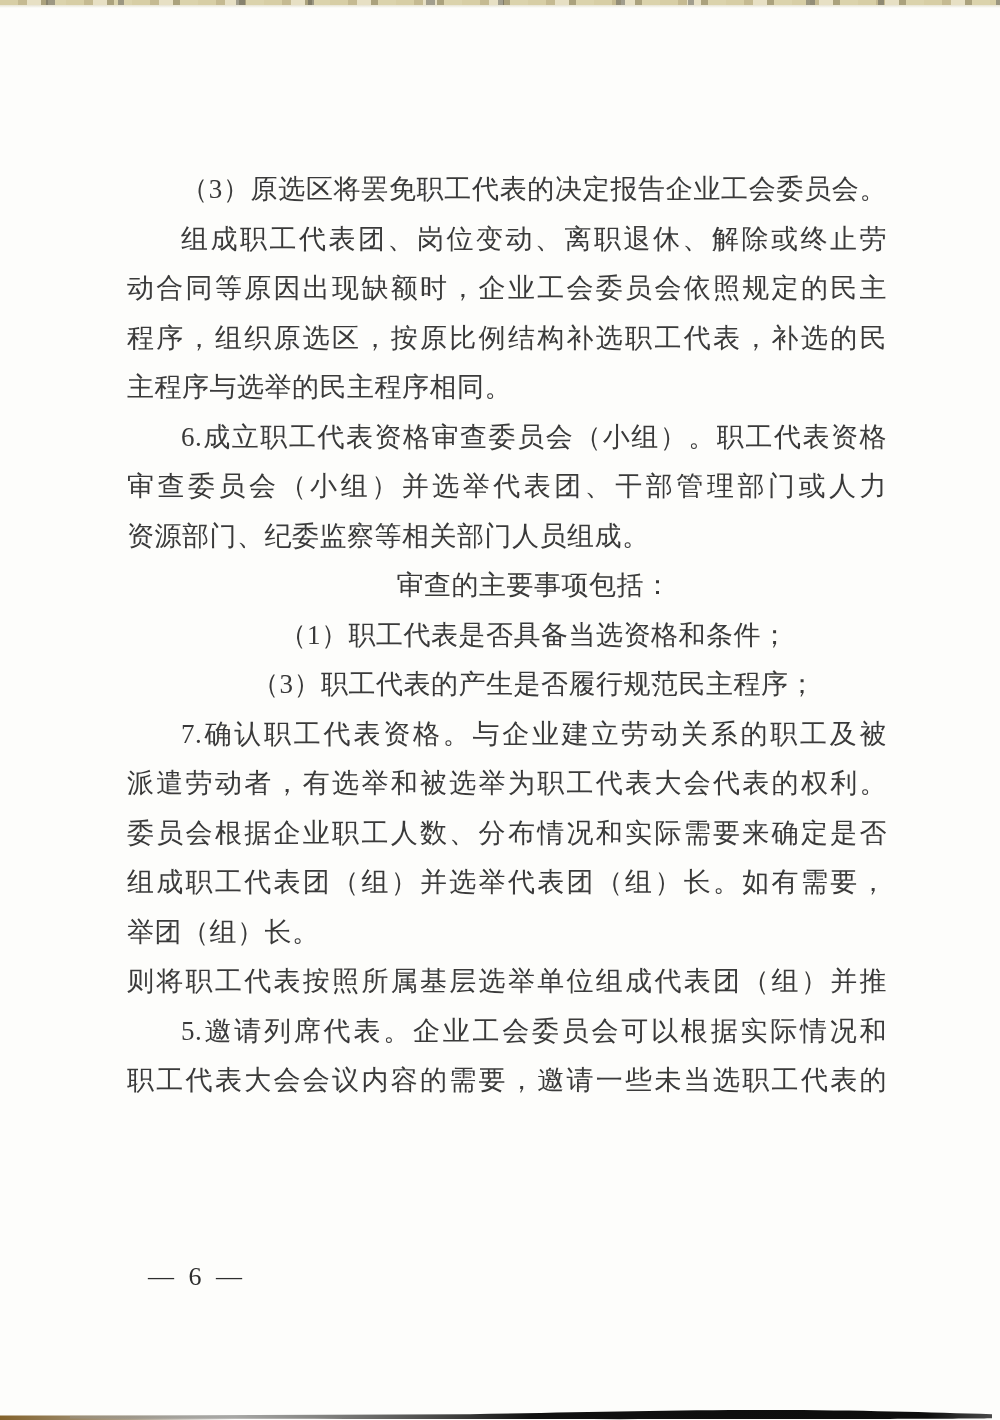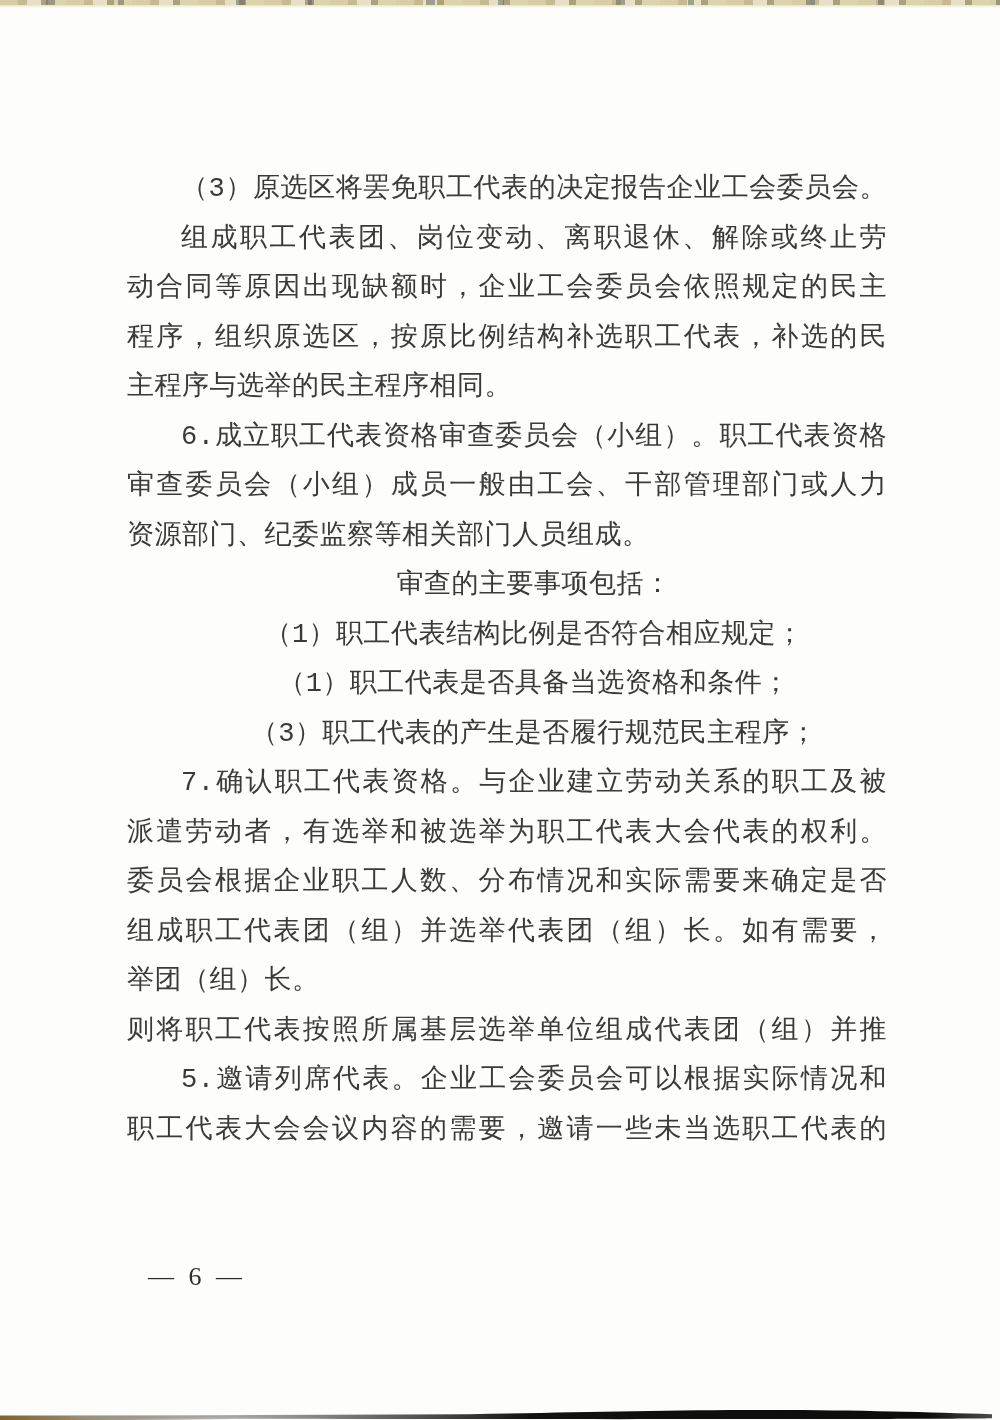--- a/index.html
+++ b/index.html
@@ -48,21 +48,20 @@
     width: 760px;
     font-size: 27px;
     color: #3a3a3a;
     letter-spacing: 0.5px;
   }
   .line {
     height: 49.5px;
     line-height: 49.5px;
     white-space: nowrap;
     text-align: left;
-    font-family: Liberation Mono, monospace;
   }
   .line.justify {
     white-space: normal;
     text-align: justify;
     text-align-last: justify;
   }
   .line.indent { text-indent: 2em; text-align: center; }
   .page-number {
     position: absolute;
     left: 148px;
@@ -89,24 +88,23 @@
   <div class="top-edge"></div>
   <div class="top-edge-fade"></div>
 
   <div class="text-block">
       <div class="line indent justify">（3）原选区将罢免职工代表的决定报告企业工会委员会。</div>
       <div class="line indent justify">组成职工代表团、岗位变动、离职退休、解除或终止劳</div>
       <div class="line justify">动合同等原因出现缺额时，企业工会委员会依照规定的民主</div>
       <div class="line justify">程序，组织原选区，按原比例结构补选职工代表，补选的民</div>
       <div class="line">主程序与选举的民主程序相同。</div>
       <div class="line indent justify">6.成立职工代表资格审查委员会（小组）。职工代表资格</div>
-      <div class="line justify">审查委员会（小组）成员一般由工会、干部管理部门或人力</div>
+      <div class="line justify">审查委员会（小组）并选举代表团、干部管理部门或人力</div>
       <div class="line">资源部门、纪委监察等相关部门人员组成。</div>
       <div class="line indent">审查的主要事项包括：</div>
-      <div class="line indent">（1）职工代表结构比例是否符合相应规定；</div>
       <div class="line indent">（1）职工代表是否具备当选资格和条件；</div>
       <div class="line indent">（3）职工代表的产生是否履行规范民主程序；</div>
       <div class="line indent justify">7.确认职工代表资格。与企业建立劳动关系的职工及被</div>
       <div class="line justify">派遣劳动者，有选举和被选举为职工代表大会代表的权利。</div>
       <div class="line justify">委员会根据企业职工人数、分布情况和实际需要来确定是否</div>
       <div class="line justify">组成职工代表团（组）并选举代表团（组）长。如有需要，</div>
       <div class="line">举团（组）长。</div>
       <div class="line justify">则将职工代表按照所属基层选举单位组成代表团（组）并推</div>
       <div class="line indent justify">5.邀请列席代表。企业工会委员会可以根据实际情况和</div>
       <div class="line justify">职工代表大会会议内容的需要，邀请一些未当选职工代表的</div>

